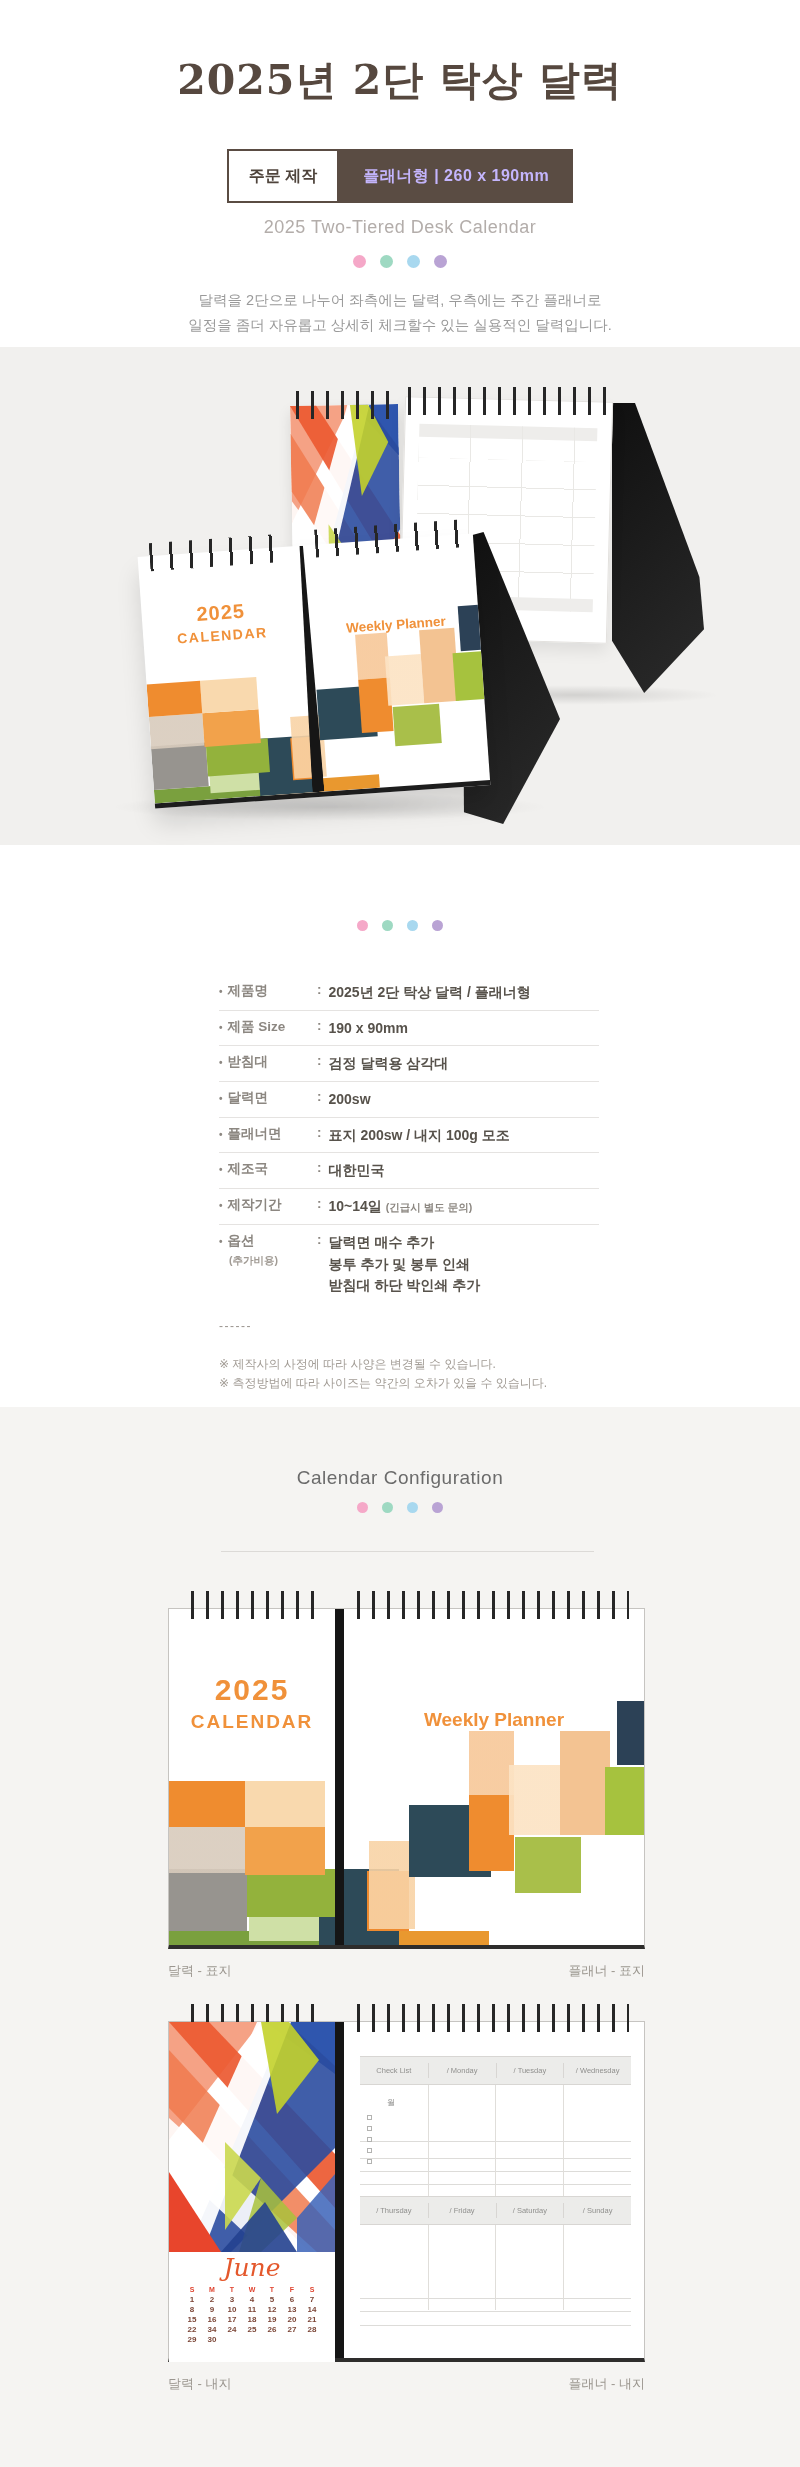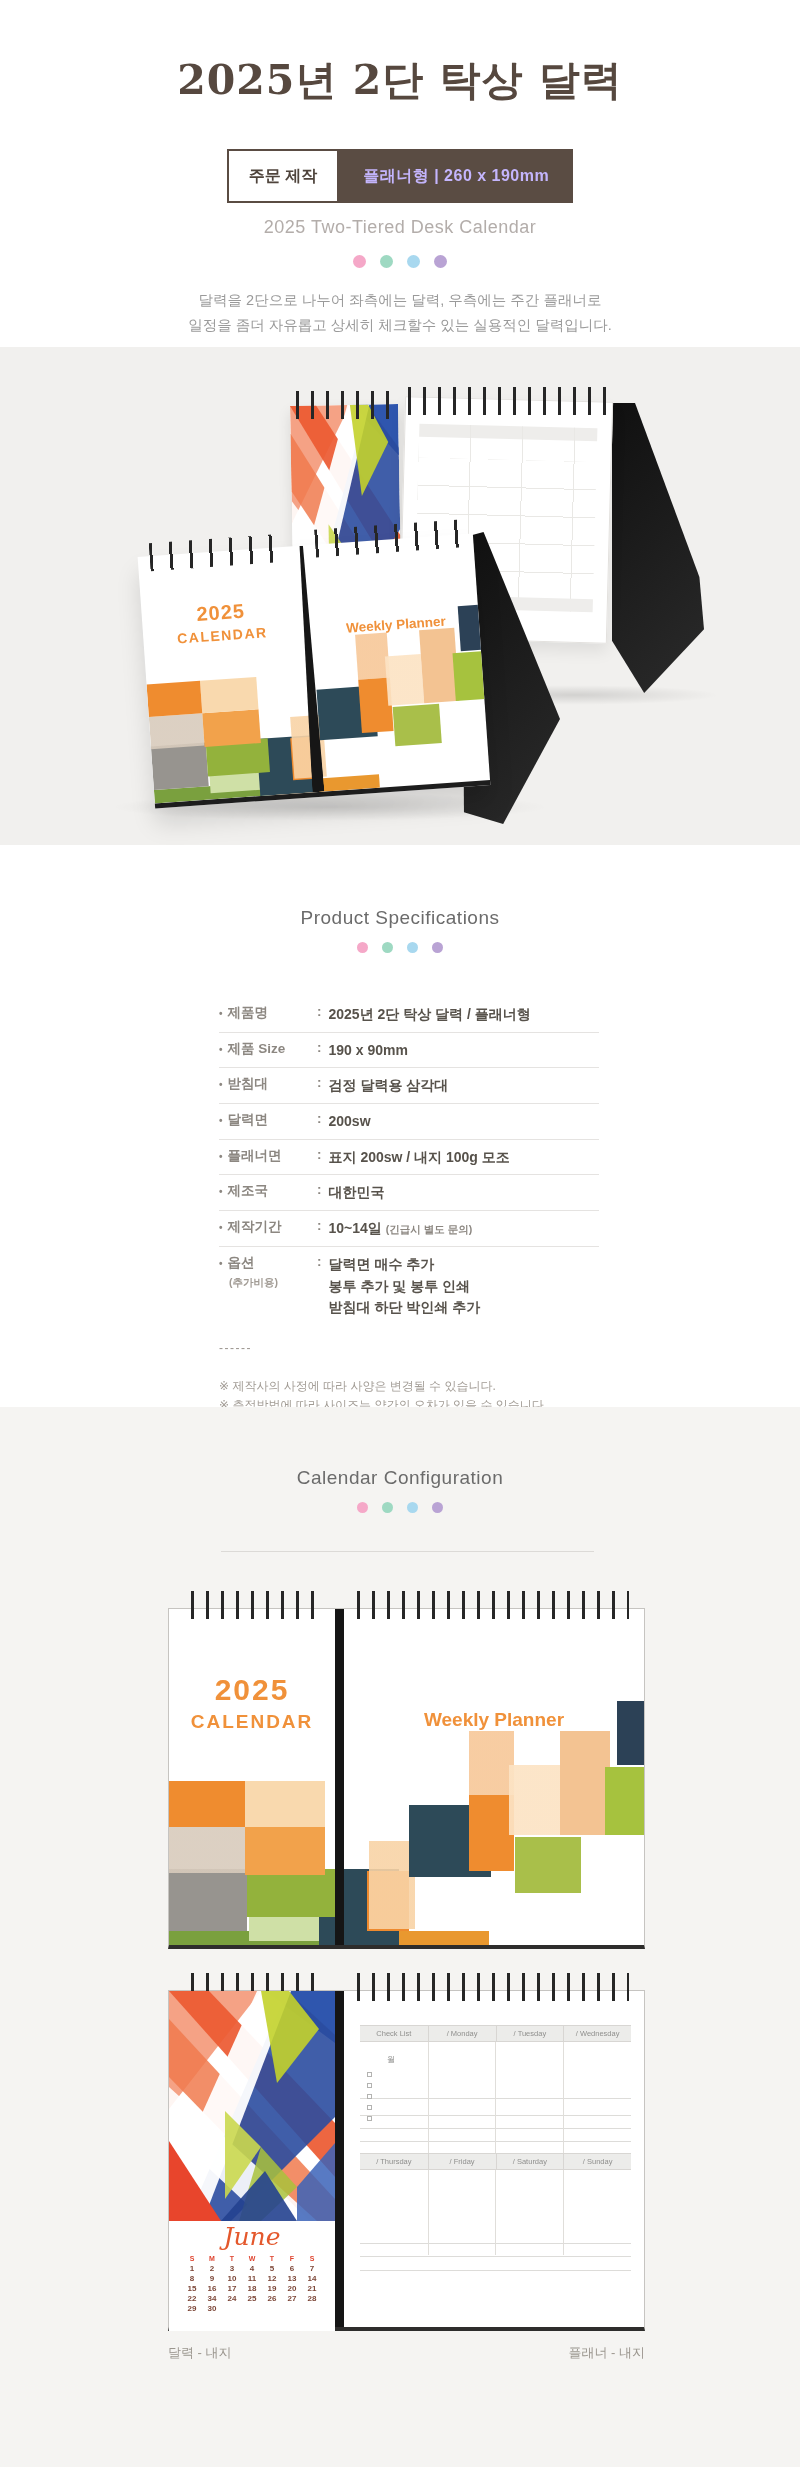--- a/index.html
+++ b/index.html
@@ -139,21 +139,21 @@
   .june-block { position:absolute; left:0; top:230px; width:166px; height:110px; background:#fff;
     padding:2px 13px 0; z-index:2; }
   .june-title { text-align:center; font-family:"DejaVu Serif","Liberation Serif",serif; font-style:italic;
     font-size:25px; color:#e4582c; line-height:1.1; }
   .june-weekdays, .june-grid { display:grid; grid-template-columns:repeat(7,1fr); text-align:center; }
   .june-weekdays { margin-top:3px; }
   .june-weekdays span { font-size:7px; font-weight:700; color:#df432f; line-height:10px; }
   .june-grid span { font-size:8px; font-weight:700; color:#7c4637; line-height:10px; }
 
   .planner-page { position:absolute; left:191px; top:34px; width:271px; z-index:2; }
-  .pt-head { display:grid; grid-template-columns:repeat(4,1fr); height:17px; background:#ececea;
+  .pt-head { display:grid; grid-template-columns:repeat(4,1fr); height:29px; background:#ececea;
     border-top:1px solid #d8d6d3; border-bottom:1px solid #d8d6d3; align-items:center; text-align:center; }
   .pt-head span { font-size:7.5px; color:#90908e; border-left:1px solid #d8d6d3; line-height:15px; }
   .pt-head span:first-child { border-left:none; }
   .pt-upper { position:relative; height:111px; background-repeat:no-repeat;
     background-image:linear-gradient(#e0deda,#e0deda),linear-gradient(#e0deda,#e0deda),linear-gradient(#e0deda,#e0deda),
       linear-gradient(#dddcd9,#dddcd9),linear-gradient(#dddcd9,#dddcd9),linear-gradient(#dddcd9,#dddcd9),linear-gradient(#dddcd9,#dddcd9);
     background-position:25% 0,50% 0,75% 0, 0 56px,0 73px,0 86px,0 99px;
     background-size:1px 100%,1px 100%,1px 100%, 100% 1px,100% 1px,100% 1px,100% 1px; }
   .checkcol { position:absolute; left:5px; top:6px; }
   .checkcol .cday { font-size:8px; color:#8a8a88; margin-left:22px; }
@@ -237,21 +237,20 @@
         <div class="fc-cal">CALENDAR</div>
         <div class="fc-wp">Weekly Planner</div>
         <div class="front-divider"></div>
       </div>
       <div class="coil sparse" style="left:12px; top:-13px; width:138px;"></div>
       <div class="coil sparse" style="left:178px; top:-15px; width:150px;"></div>
     </div>
   </div>
 
   <div class="sec-specs">
-    <div class="section-title">Product Specifications</div>
     <div class="dots small">
       <i class="dot-1"></i>
       <i class="dot-2"></i>
       <i class="dot-3"></i>
       <i class="dot-4"></i>
     </div>
 
     <div class="spec-table">
       <div class="spec-row">
         <span class="spec-label"><span class="bullet">•</span><span>제품명</span></span>
@@ -319,20 +318,24 @@
     <div class="config-divider"></div>
 
     <div class="mockup mock-cover">
       <div class="coil coil-l"></div>
       <div class="coil coil-r"></div>
       <div class="mosaic"></div>
       <div class="mk-year">2025</div>
       <div class="mk-cal">CALENDAR</div>
       <div class="mk-wp">Weekly Planner</div>
       <div class="mk-divider"></div>
+    </div>
+    <div class="mock-label-row">
+      <span>달력 - 표지</span>
+      <span>플래너 - 표지</span>
     </div>
 
     <div class="mockup mock-inner">
       <div class="coil coil-l"></div>
       <div class="coil coil-r"></div>
       <div class="june-pattern">
         <svg viewBox="0 0 166 230" preserveAspectRatio="none">
             <use href="#xpat"></use>
           </svg>
       </div>

